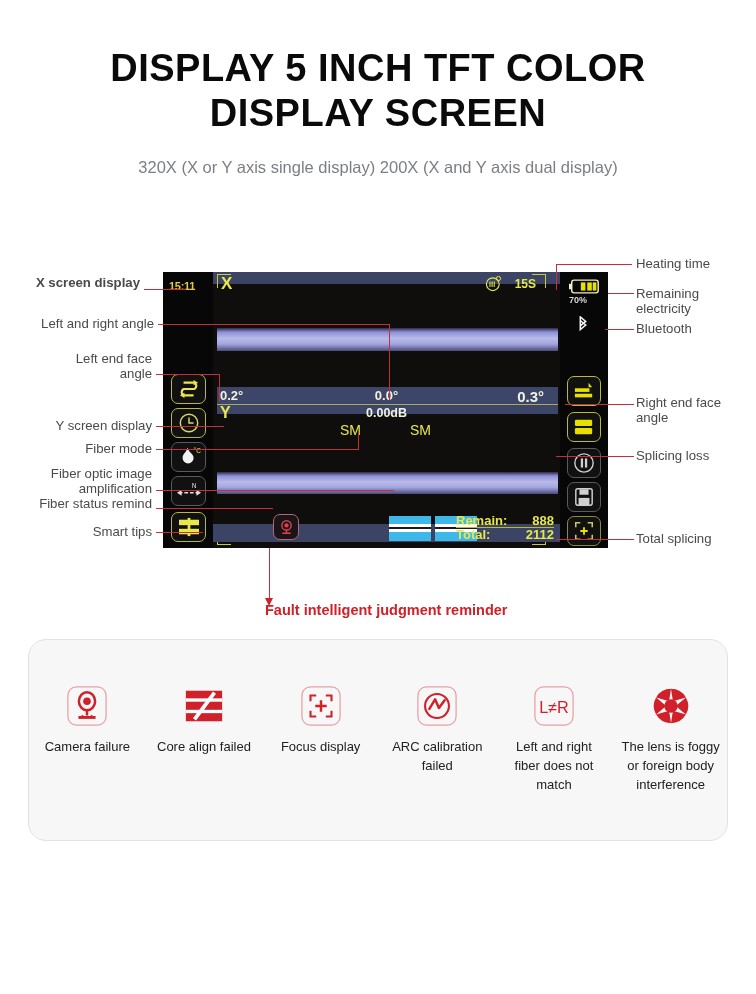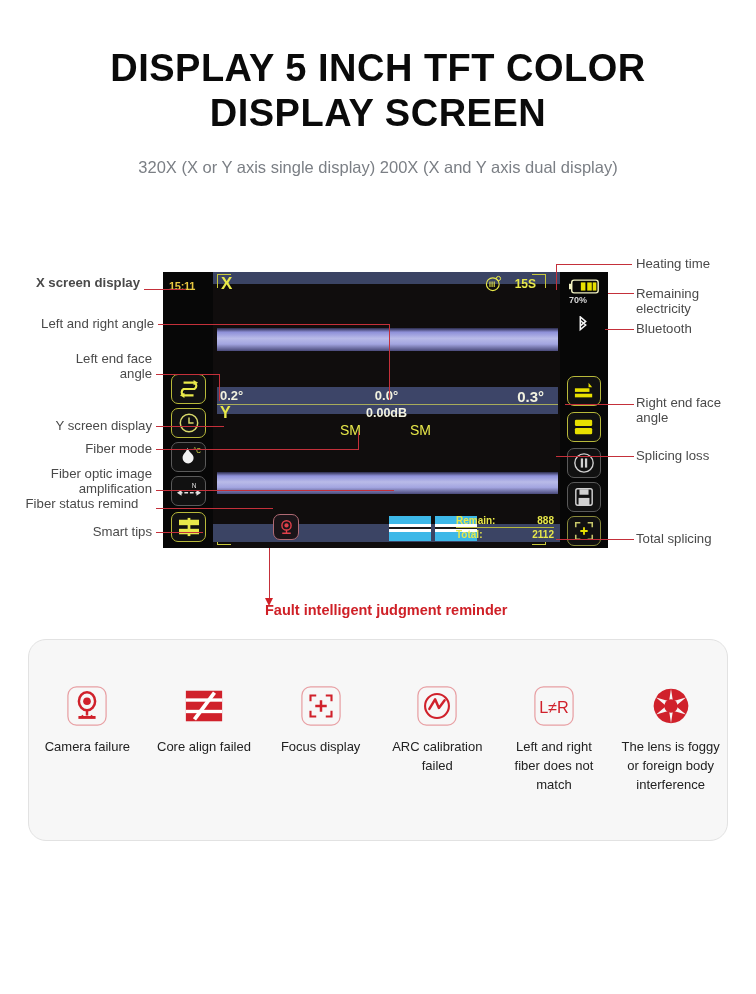--- a/index.html
+++ b/index.html
@@ -122,21 +122,21 @@
     background: #1a1418; display: flex; align-items: center; justify-content: center;
   }
   .strip-pic {
     position: absolute; bottom: 7px; width: 42px; height: 25px;
     background: linear-gradient(to bottom, #3db8e8 0 32%, #ffffff 32% 44%, #1a1a1a 44% 52%, #ffffff 52% 64%, #3db8e8 64% 100%);
   }
   .strip-pic.p1 { left: 176px; }
   .strip-pic.p2 { left: 222px; }
   .ctr {
     position: absolute; right: 6px; bottom: 8px; width: 98px;
-    font-size: 10px; font-weight: bold; color: #e8e84a; line-height: 11px;
+    font-size: 13px; font-weight: bold; color: #e8e84a; line-height: 11px;
   }
   .ctr-row { display: flex; justify-content: space-between; }
   .ctr-rule { height: 1px; background: #b8b93a; margin: 1px 0; }
 
   
   .batt-wrap { position: absolute; left: 9px; top: 7px; }
   .batt-pct { position: absolute; left: 9px; top: 23px; font-size: 9px; color: #d8d8d8; font-weight: bold; }
   .bt-icon { position: absolute; left: 16px; top: 44px; }
 
   
@@ -354,21 +354,21 @@
   <div class="lbl r" style="left:30px; top:418px; width:122px;">Y screen display</div>
   <div class="line h" style="left:156px; top:426px; width:68px;"></div>
 
   <div class="lbl r" style="left:50px; top:441px; width:102px;">Fiber mode</div>
   <div class="line h" style="left:156px; top:449px; width:203px;"></div>
   <div class="line v" style="left:358px; top:432px; height:18px;"></div>
 
   <div class="lbl r" style="left:18px; top:466px; width:134px;">Fiber optic image amplification</div>
   <div class="line h" style="left:156px; top:490px; width:238px;"></div>
 
-  <div class="lbl r" style="left:12px; top:496px; width:140px;text-align:center;">Fiber status remind</div>
+  <div class="lbl r" style="left:12px; top:496px; width:140px;">Fiber status remind</div>
   <div class="line h" style="left:156px; top:508px; width:117px;"></div>
 
   <div class="lbl r" style="left:52px; top:524px; width:100px;">Smart tips</div>
   <div class="line h" style="left:156px; top:532px; width:47px;"></div>
 
   <div class="lbl" style="left:636px; top:256px;">Heating time</div>
   <div class="line h" style="left:556px; top:264px; width:76px;"></div>
   <div class="line v" style="left:556px; top:264px; height:26px;"></div>
 
   <div class="lbl" style="left:636px; top:286px; width:112px;">Remaining electricity</div>

